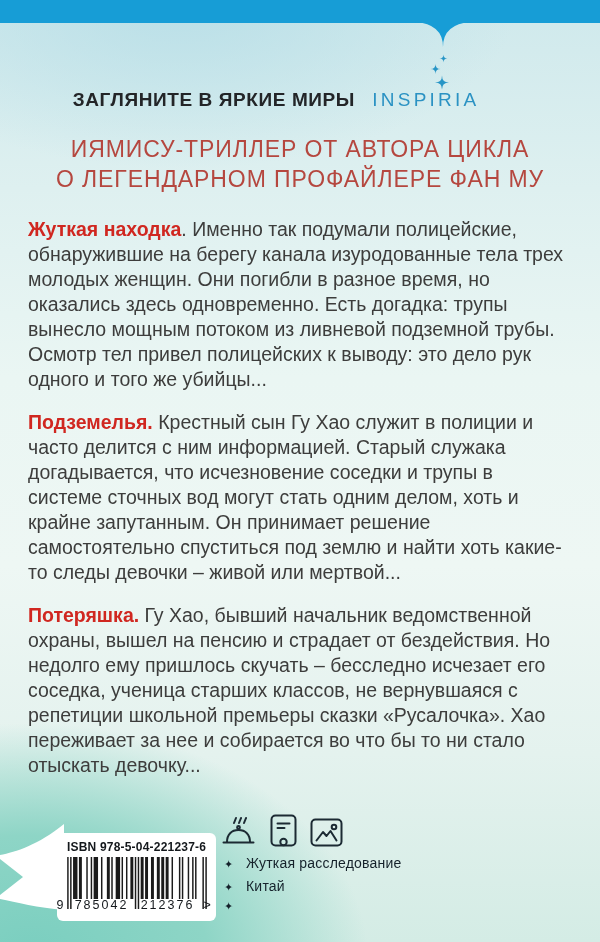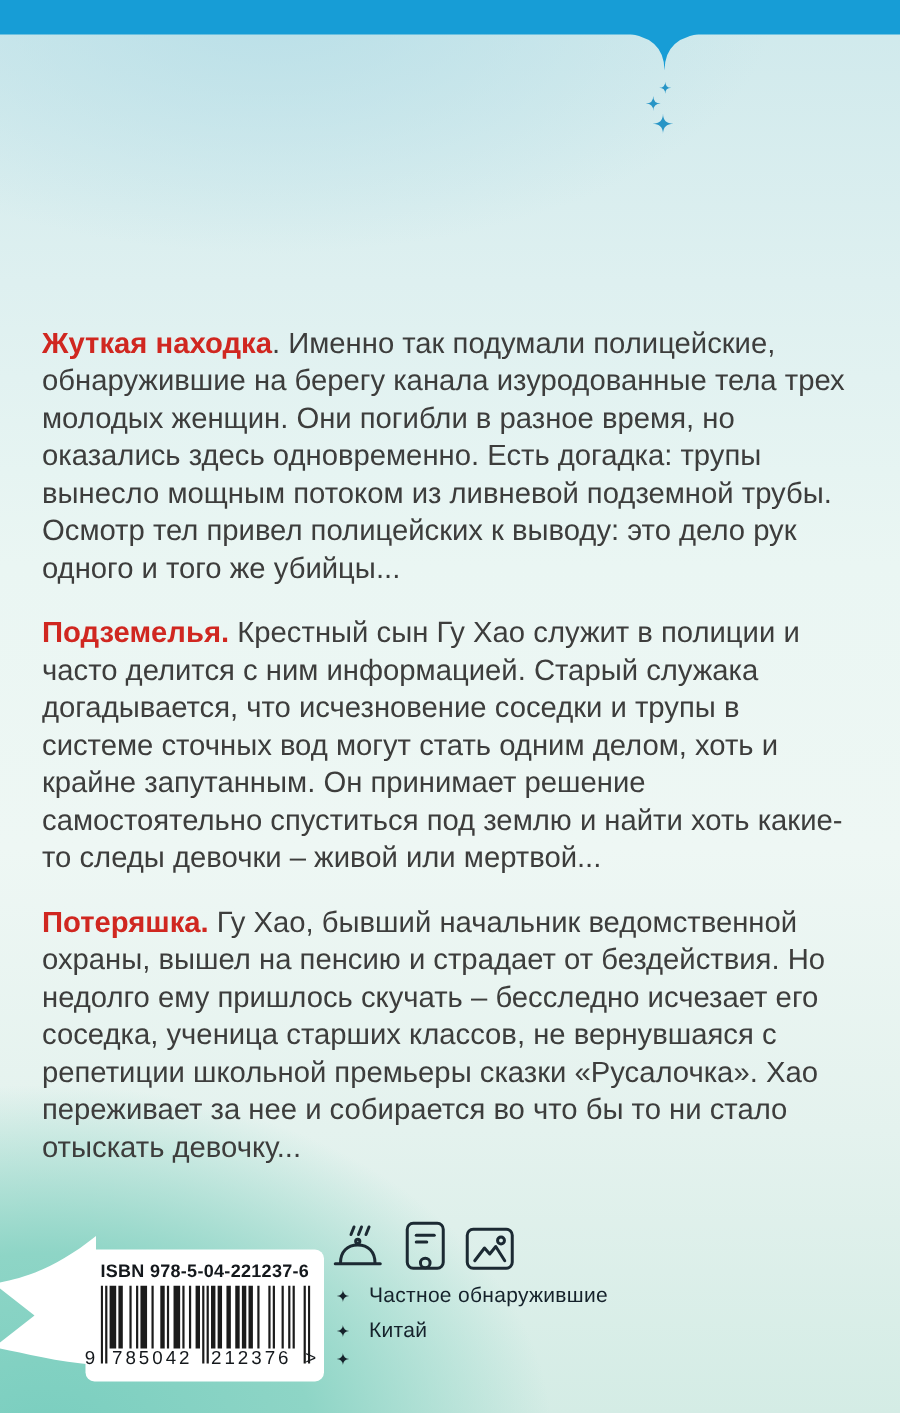--- a/index.html
+++ b/index.html
@@ -52,21 +52,29 @@
   <svg class="notch" viewBox="0 0 92 27" aria-hidden="true">
     <path d="M18 0 L74 0 Q46 2 46 25 Q46 2 18 0 Z" fill="#179dd6"></path>
   </svg>
 
   <svg class="sparkle" viewBox="0 0 32 46" aria-hidden="true">
     <path fill="#2795c6" d="M16.5 4.5 Q16.5 8.5 20.5 8.5 Q16.5 8.5 16.5 12.5 Q16.5 8.5 12.5 8.5 Q16.5 8.5 16.5 4.5 Z"></path>
     <path fill="#2795c6" d="M8.5 14 Q8.5 19 13.5 19 Q8.5 19 8.5 24 Q8.5 19 3.5 19 Q8.5 19 8.5 14 Z"></path>
     <path fill="#2795c6" d="M15 25.5 Q15 32.5 22 32.5 Q15 32.5 15 39.5 Q15 32.5 8 32.5 Q15 32.5 15 25.5 Z"></path>
   </svg>
 
+  <div class="brand-line">
+    <span class="tagline">ЗАГЛЯНИТЕ В ЯРКИЕ МИРЫ</span>
+    <span class="brand">INSPIRIA</span>
+  </div>
 
+  <h1 class="headline">
+    <span>ИЯМИСУ-ТРИЛЛЕР ОТ АВТОРА ЦИКЛА</span><br>
+    <span>О ЛЕГЕНДАРНОМ ПРОФАЙЛЕРЕ ФАН МУ</span>
+  </h1>
 
   <div class="blurbs">
     <p>
       <span class="lead">Жуткая находка</span><span>. </span><span>Именно так подумали полицейские, обнаружившие на берегу канала изуродованные тела трех молодых женщин. Они погибли в разное время, но оказались здесь одновременно. Есть догадка: трупы вынесло мощным потоком из ливневой подземной трубы. Осмотр тел привел полицейских к выводу: это дело рук одного и того же убийцы...</span>
     </p>
     <p>
       <span class="lead">Подземелья.</span><span> </span><span>Крестный сын Гу Хао служит в полиции и часто делится с ним информацией. Старый служака догадывается, что исчезновение соседки и трупы в системе сточных вод могут стать одним делом, хоть и крайне запутанным. Он принимает решение самостоятельно спуститься под землю и найти хоть какие-то следы девочки – живой или мертвой...</span>
     </p>
     <p>
       <span class="lead">Потеряшка.</span><span> </span><span>Гу Хао, бывший начальник ведомственной охраны, вышел на пенсию и страдает от бездействия. Но недолго ему пришлось скучать – бесследно исчезает его соседка, ученица старших классов, не вернувшаяся с репетиции школьной премьеры сказки «Русалочка». Хао переживает за нее и собирается во что бы то ни стало отыскать девочку...</span>
@@ -143,21 +151,21 @@
         <rect x="1.5" y="1.5" width="30" height="26" rx="4"></rect>
         <circle cx="24" cy="9" r="2.3"></circle>
         <path d="M6.5 22.5 L13 14 L16.5 18 L20.5 13 L26.5 22.5"></path>
       </g>
     </svg>
   </div>
 
   <div class="tags">
     <div class="tag-row">
       <span class="tag-bullet">✦</span>
-      <span class="tag-label">Частное обнаружившие</span>
+      <span class="tag-label">Жуткая расследование</span>
     </div>
     <div class="tag-row">
       <span class="tag-bullet">✦</span>
       <span class="tag-label">Китай</span>
     </div>
     <div class="tag-row">
       <span class="tag-bullet">✦</span>
     </div>
   </div>
 

